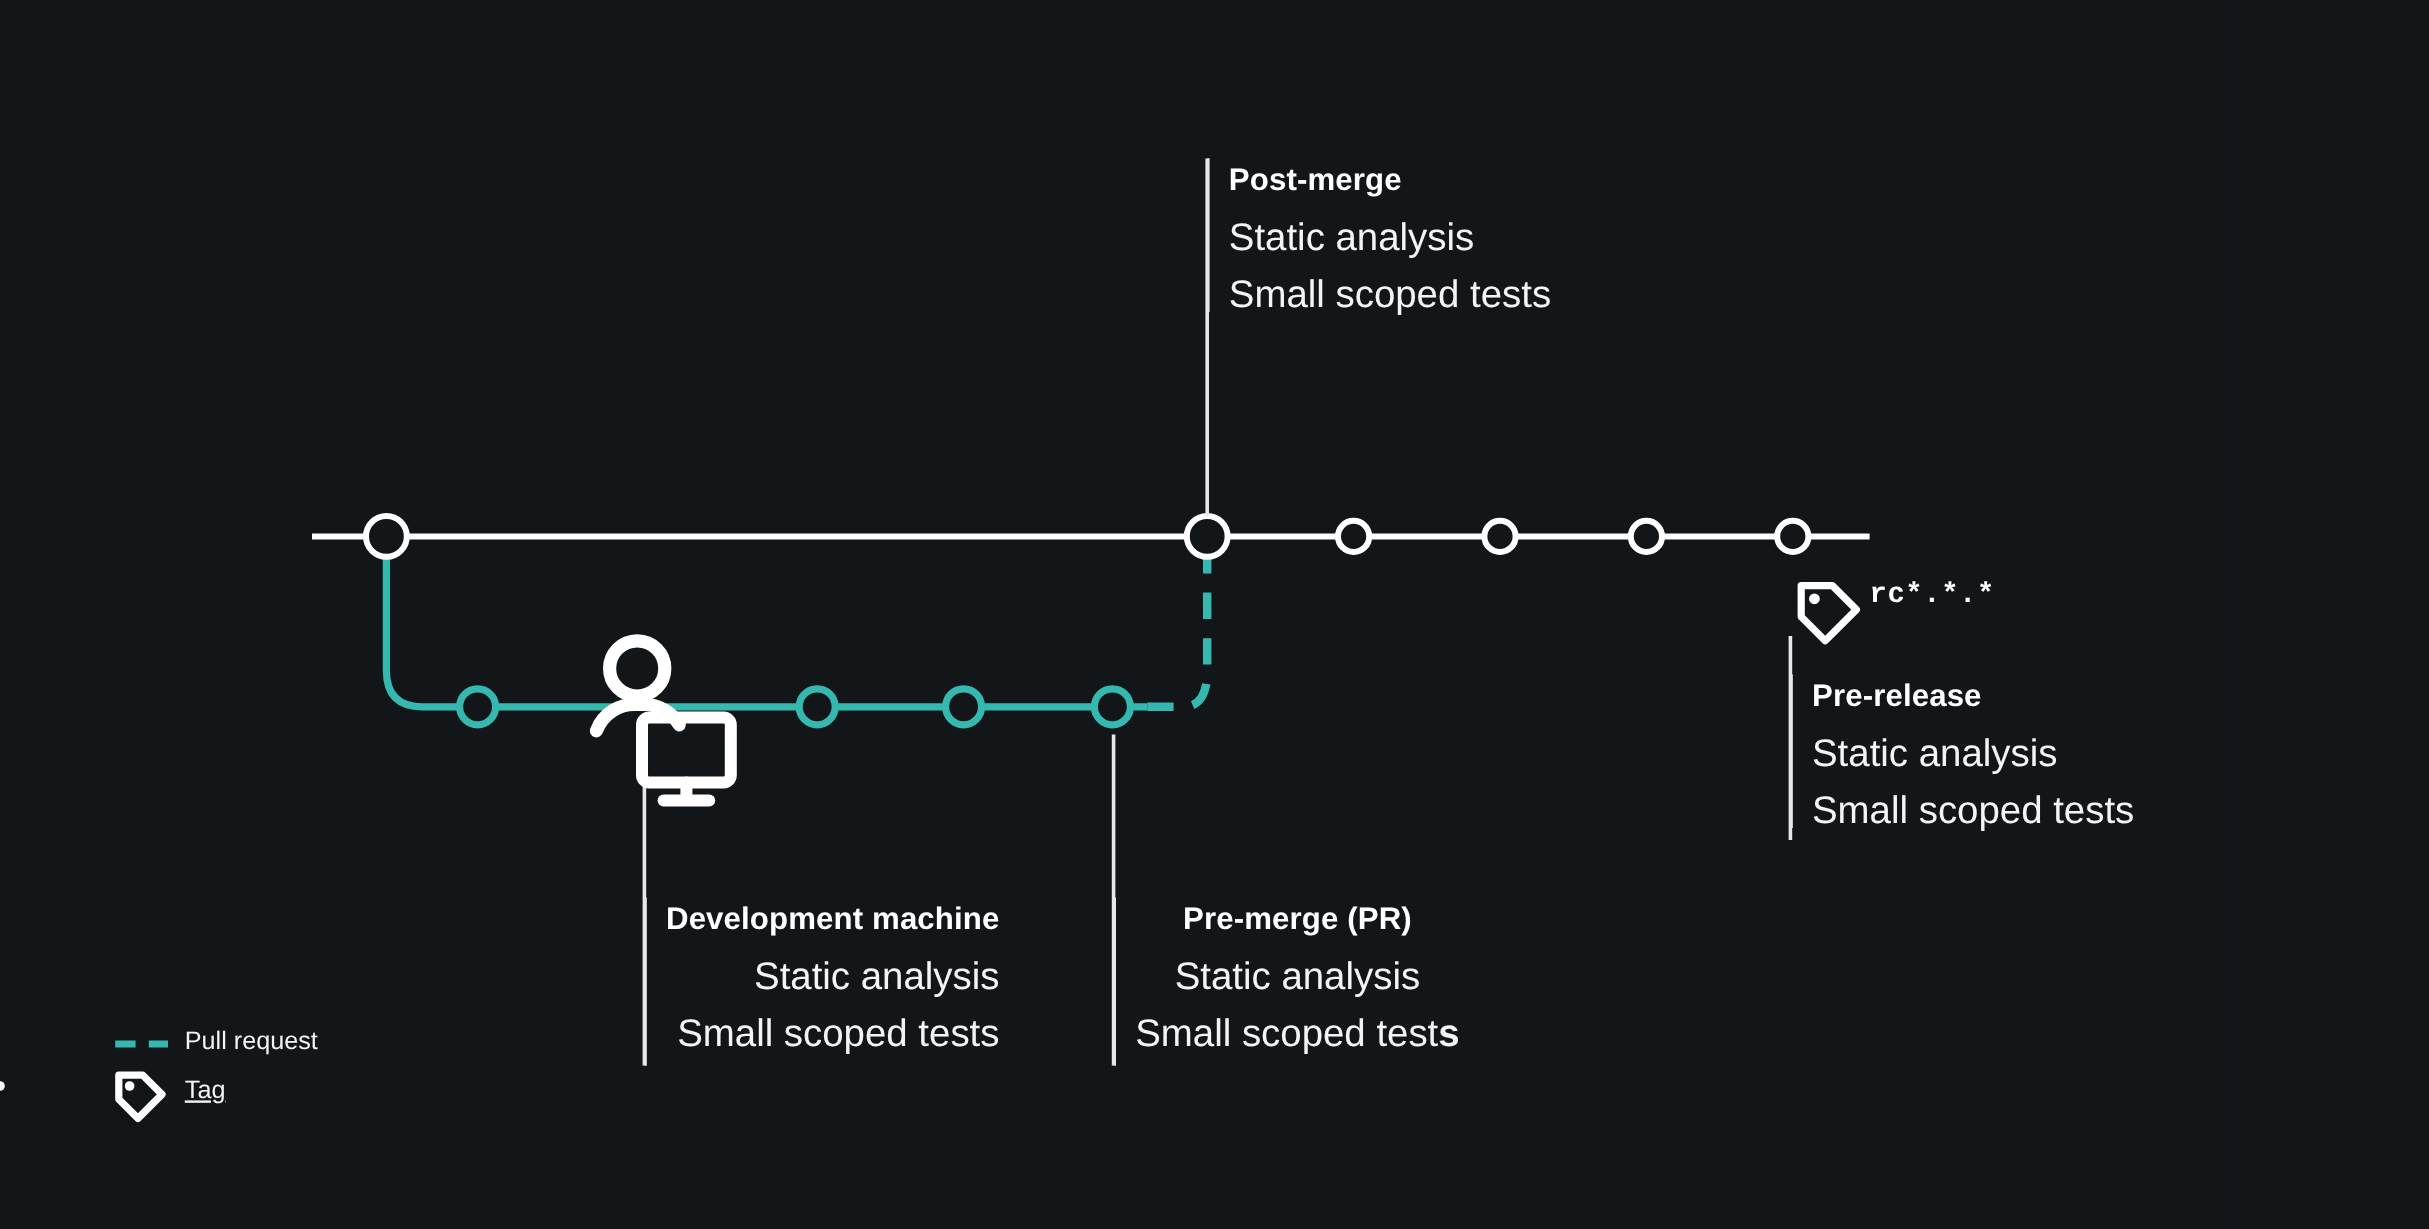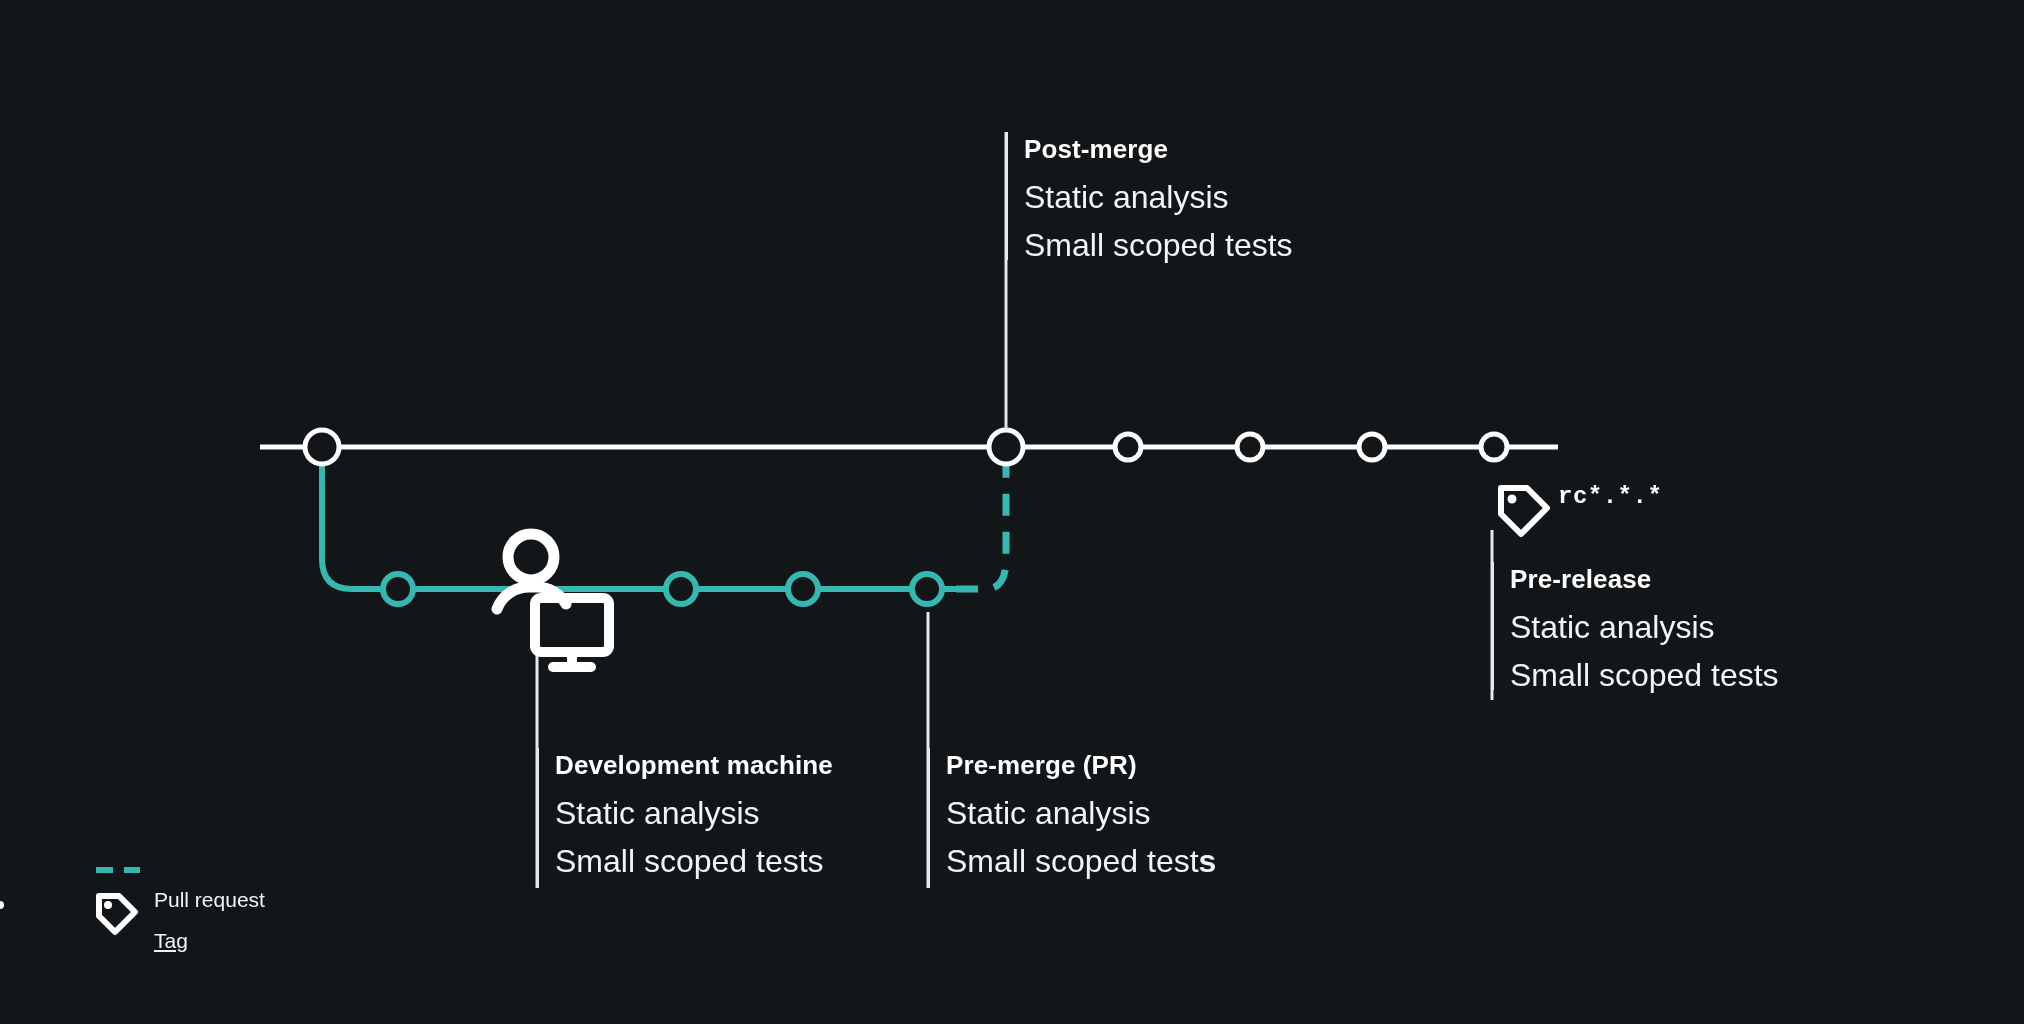--- a/index.html
+++ b/index.html
@@ -63,21 +63,20 @@
     color: #ffffff;
     white-space: nowrap;
     letter-spacing: .5px;
   }
 
   .legend-text {
     position: absolute;
     font-size: 21px;
     color: #f2f4f5;
     white-space: nowrap;
-    margin-top: 32px;
   }
 </style>
 </head>
 <body>
 
 <div id="stage">
 
   <svg class="layer" viewBox="0 0 2024 1024">
 
     <line x1="260" y1="447" x2="1558" y2="447" stroke="#ffffff" stroke-width="5"></line>
@@ -130,27 +129,27 @@
     <div class="anno-line">Static analysis</div>
     <div class="anno-line">Small scoped tests</div>
   </div>
 
   <div class="anno" style="left:1492px; top:562px; height:128px;">
     <div class="anno-title">Pre-release</div>
     <div class="anno-line">Static analysis</div>
     <div class="anno-line">Small scoped tests</div>
   </div>
 
-  <div class="anno" style="left:537px; top:748px; height:140px;">
+  <div class="anno" style="left:537px; top:748px; height:140px;text-align:right;">
     <div class="anno-title">Development machine</div>
     <div class="anno-line">Static analysis</div>
     <div class="anno-line">Small scoped tests</div>
   </div>
 
-  <div class="anno" style="left:928px; top:748px; height:140px;">
+  <div class="anno" style="left:928px; top:748px; height:140px;text-align:center;">
     <div class="anno-title">Pre-merge (PR)</div>
     <div class="anno-line">Static analysis</div>
     <div class="anno-line"><span>Small scoped test</span><b>s</b></div>
   </div>
 
   <div class="tag-label" style="left:1558px; top:483px;">rc*.*.*</div>
 
   <div class="legend-text" style="left:154px; top:856px;">Pull request</div>
   <div class="legend-text" style="left:154px; top:897px;text-decoration:underline;">Tag</div>
 

